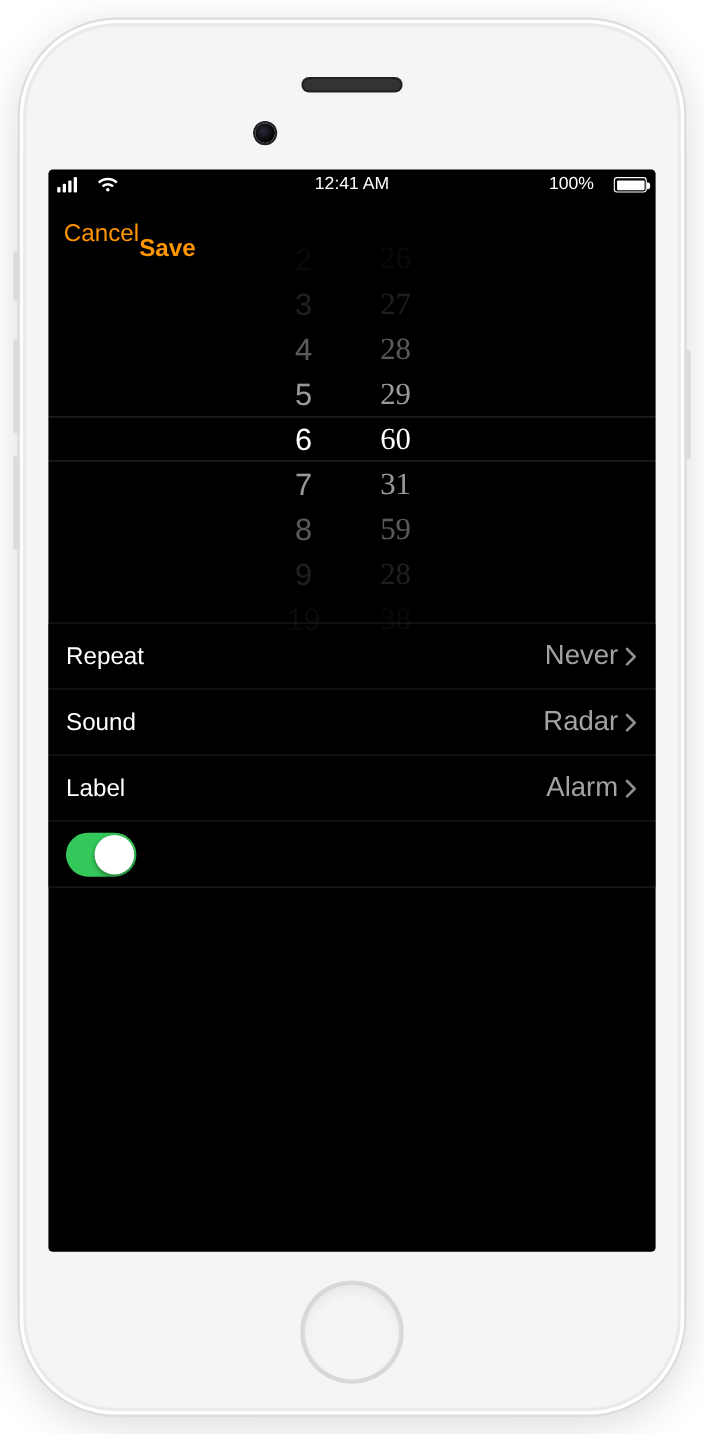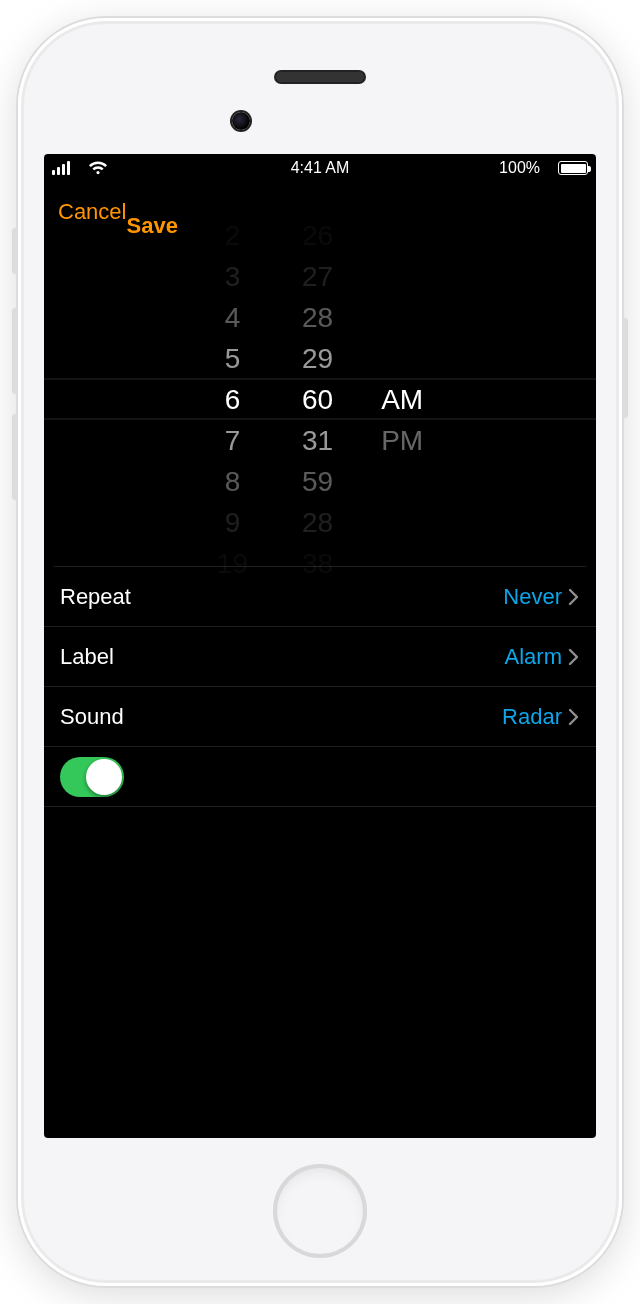--- a/index.html
+++ b/index.html
@@ -131,49 +131,49 @@
   }
   .picker .cols {
     display:flex; justify-content:center; height:100%;
   }
   .col {
     display:flex; flex-direction:column; align-items:center; justify-content:center;
     padding: 0 20px;
     font-variant-numeric: tabular-nums;
   }
   .col.hours { padding-right: 28px; }
-  .col.minutes { padding: 0 26px; }
+  .col.minutes { padding: 0 26px; font-family: Liberation Serif, serif; }
   .col.meridiem { padding-left: 22px; align-items:flex-start; }
   .row { height: 41px; line-height:41px; font-size:28px; text-align:center; }
   .sel-band {
     position:absolute; left:0; right:0; top:50%; height:41px; transform:translateY(-50%);
     border-top:1px solid rgba(255,255,255,0.15);
     border-bottom:1px solid rgba(255,255,255,0.15);
     pointer-events:none;
   }
   
   .o1{color:rgba(255,255,255,0.60);}
   .o2{color:rgba(255,255,255,0.35);}
   .o3{color:rgba(255,255,255,0.12);}
   .o4{color:rgba(255,255,255,0.04);}
   .sel{color:#fff; font-weight:400;}
   .dim{color:rgba(255,255,255,0.40);}
 
   
-  .list { border-top:1px solid rgba(255,255,255,0.12);border-radius:13px; }
+  .list { border-top:1px solid rgba(255,255,255,0.12); }
   .cell {
     display:flex; align-items:center;
     height:60px;
     padding: 0 16px 0 16px;
     border-bottom:1px solid rgba(255,255,255,0.12);
     cursor:pointer;
     background:#000;
   }
   .cell .label { flex:1; font-size:22px; color:#fff; }
-  .cell .value { color:#0ea5e9; font-size:22px; padding-right:6px; }
+  .cell .value { color:#a3a3a3; font-size:25px; padding-right:6px; }
   .chevron { width:12px; height:18px; flex:0 0 auto; }
   .chevron svg { display:block; }
 
   
   .switch {
     width:64px; height:40px; border-radius:20px;
     background:#34c759; position:relative; flex:0 0 auto;
   }
   .switch .knob {
     position:absolute; top:2px; right:2px;
@@ -204,21 +204,21 @@
             <span></span>
         </span>
         <span class="wifi-icon">
           <svg width="20" height="14" viewBox="0 0 20 14">
             <path d="M10 13.2a1.6 1.6 0 1 0 0-3.2 1.6 1.6 0 0 0 0 3.2Z" fill="#fff"></path>
             <path d="M4.4 7.6a8 8 0 0 1 11.2 0l-1.7 1.7a5.6 5.6 0 0 0-7.8 0L4.4 7.6Z" fill="#fff"></path>
             <path d="M1 4.2a12.8 12.8 0 0 1 18 0L17.3 5.9a10.4 10.4 0 0 0-14.6 0L1 4.2Z" fill="#fff"></path>
           </svg>
         </span>
       </div>
-      <div class="center">4:41 AM</div>
+      <div class="center">12:41 AM</div>
       <div class="right">
         <span>100%</span>
         <span class="battery-icon">
           <span class="battery-shell">
               <span class="battery-fill"></span>
             </span>
         </span>
       </div>
     </div>
 
@@ -245,66 +245,55 @@
           <div class="row o4">26</div>
           <div class="row o3">27</div>
           <div class="row o2">28</div>
           <div class="row o1">29</div>
           <div class="row sel">60</div>
           <div class="row o1">31</div>
           <div class="row o2">59</div>
           <div class="row o3">28</div>
           <div class="row o4">38</div>
         </div>
-        <div class="col meridiem">
-          <div class="row" style="visibility:hidden">.</div>
-          <div class="row" style="visibility:hidden">.</div>
-          <div class="row" style="visibility:hidden">.</div>
-          <div class="row" style="visibility:hidden">.</div>
-          <div class="row sel">AM</div>
-          <div class="row dim">PM</div>
-          <div class="row" style="visibility:hidden">.</div>
-          <div class="row" style="visibility:hidden">.</div>
-          <div class="row" style="visibility:hidden">.</div>
-        </div>
       </div>
     </div>
 
     <div class="list">
 
       <div class="cell">
         <span class="label">Repeat</span>
         <span class="value">Never</span>
         <span class="chevron">
           <svg width="12" height="18" viewBox="0 0 12 18">
               <path d="M2 2l7 7-7 7" stroke="#8e8e93" stroke-width="2.4" fill="none" stroke-linecap="round" stroke-linejoin="round"></path>
             </svg>
         </span>
       </div>
 
       <div class="cell">
+        <span class="label">Sound</span>
+        <span class="value">Radar</span>
+        <span class="chevron">
+          <svg width="12" height="18" viewBox="0 0 12 18">
+              <path d="M2 2l7 7-7 7" stroke="#8e8e93" stroke-width="2.4" fill="none" stroke-linecap="round" stroke-linejoin="round"></path>
+            </svg>
+        </span>
+      </div>
+
+      <div class="cell">
         <span class="label">Label</span>
         <span class="value">Alarm</span>
         <span class="chevron">
           <svg width="12" height="18" viewBox="0 0 12 18">
               <path d="M2 2l7 7-7 7" stroke="#8e8e93" stroke-width="2.4" fill="none" stroke-linecap="round" stroke-linejoin="round"></path>
             </svg>
         </span>
       </div>
 
-      <div class="cell">
-        <span class="label">Sound</span>
-        <span class="value">Radar</span>
-        <span class="chevron">
-          <svg width="12" height="18" viewBox="0 0 12 18">
-              <path d="M2 2l7 7-7 7" stroke="#8e8e93" stroke-width="2.4" fill="none" stroke-linecap="round" stroke-linejoin="round"></path>
-            </svg>
-        </span>
-      </div>
-
       <div class="cell" style="cursor:default;">
         <span class="switch">
           <span class="knob"></span>
         </span>
       </div>
 
     </div>
 
   </div>
 

